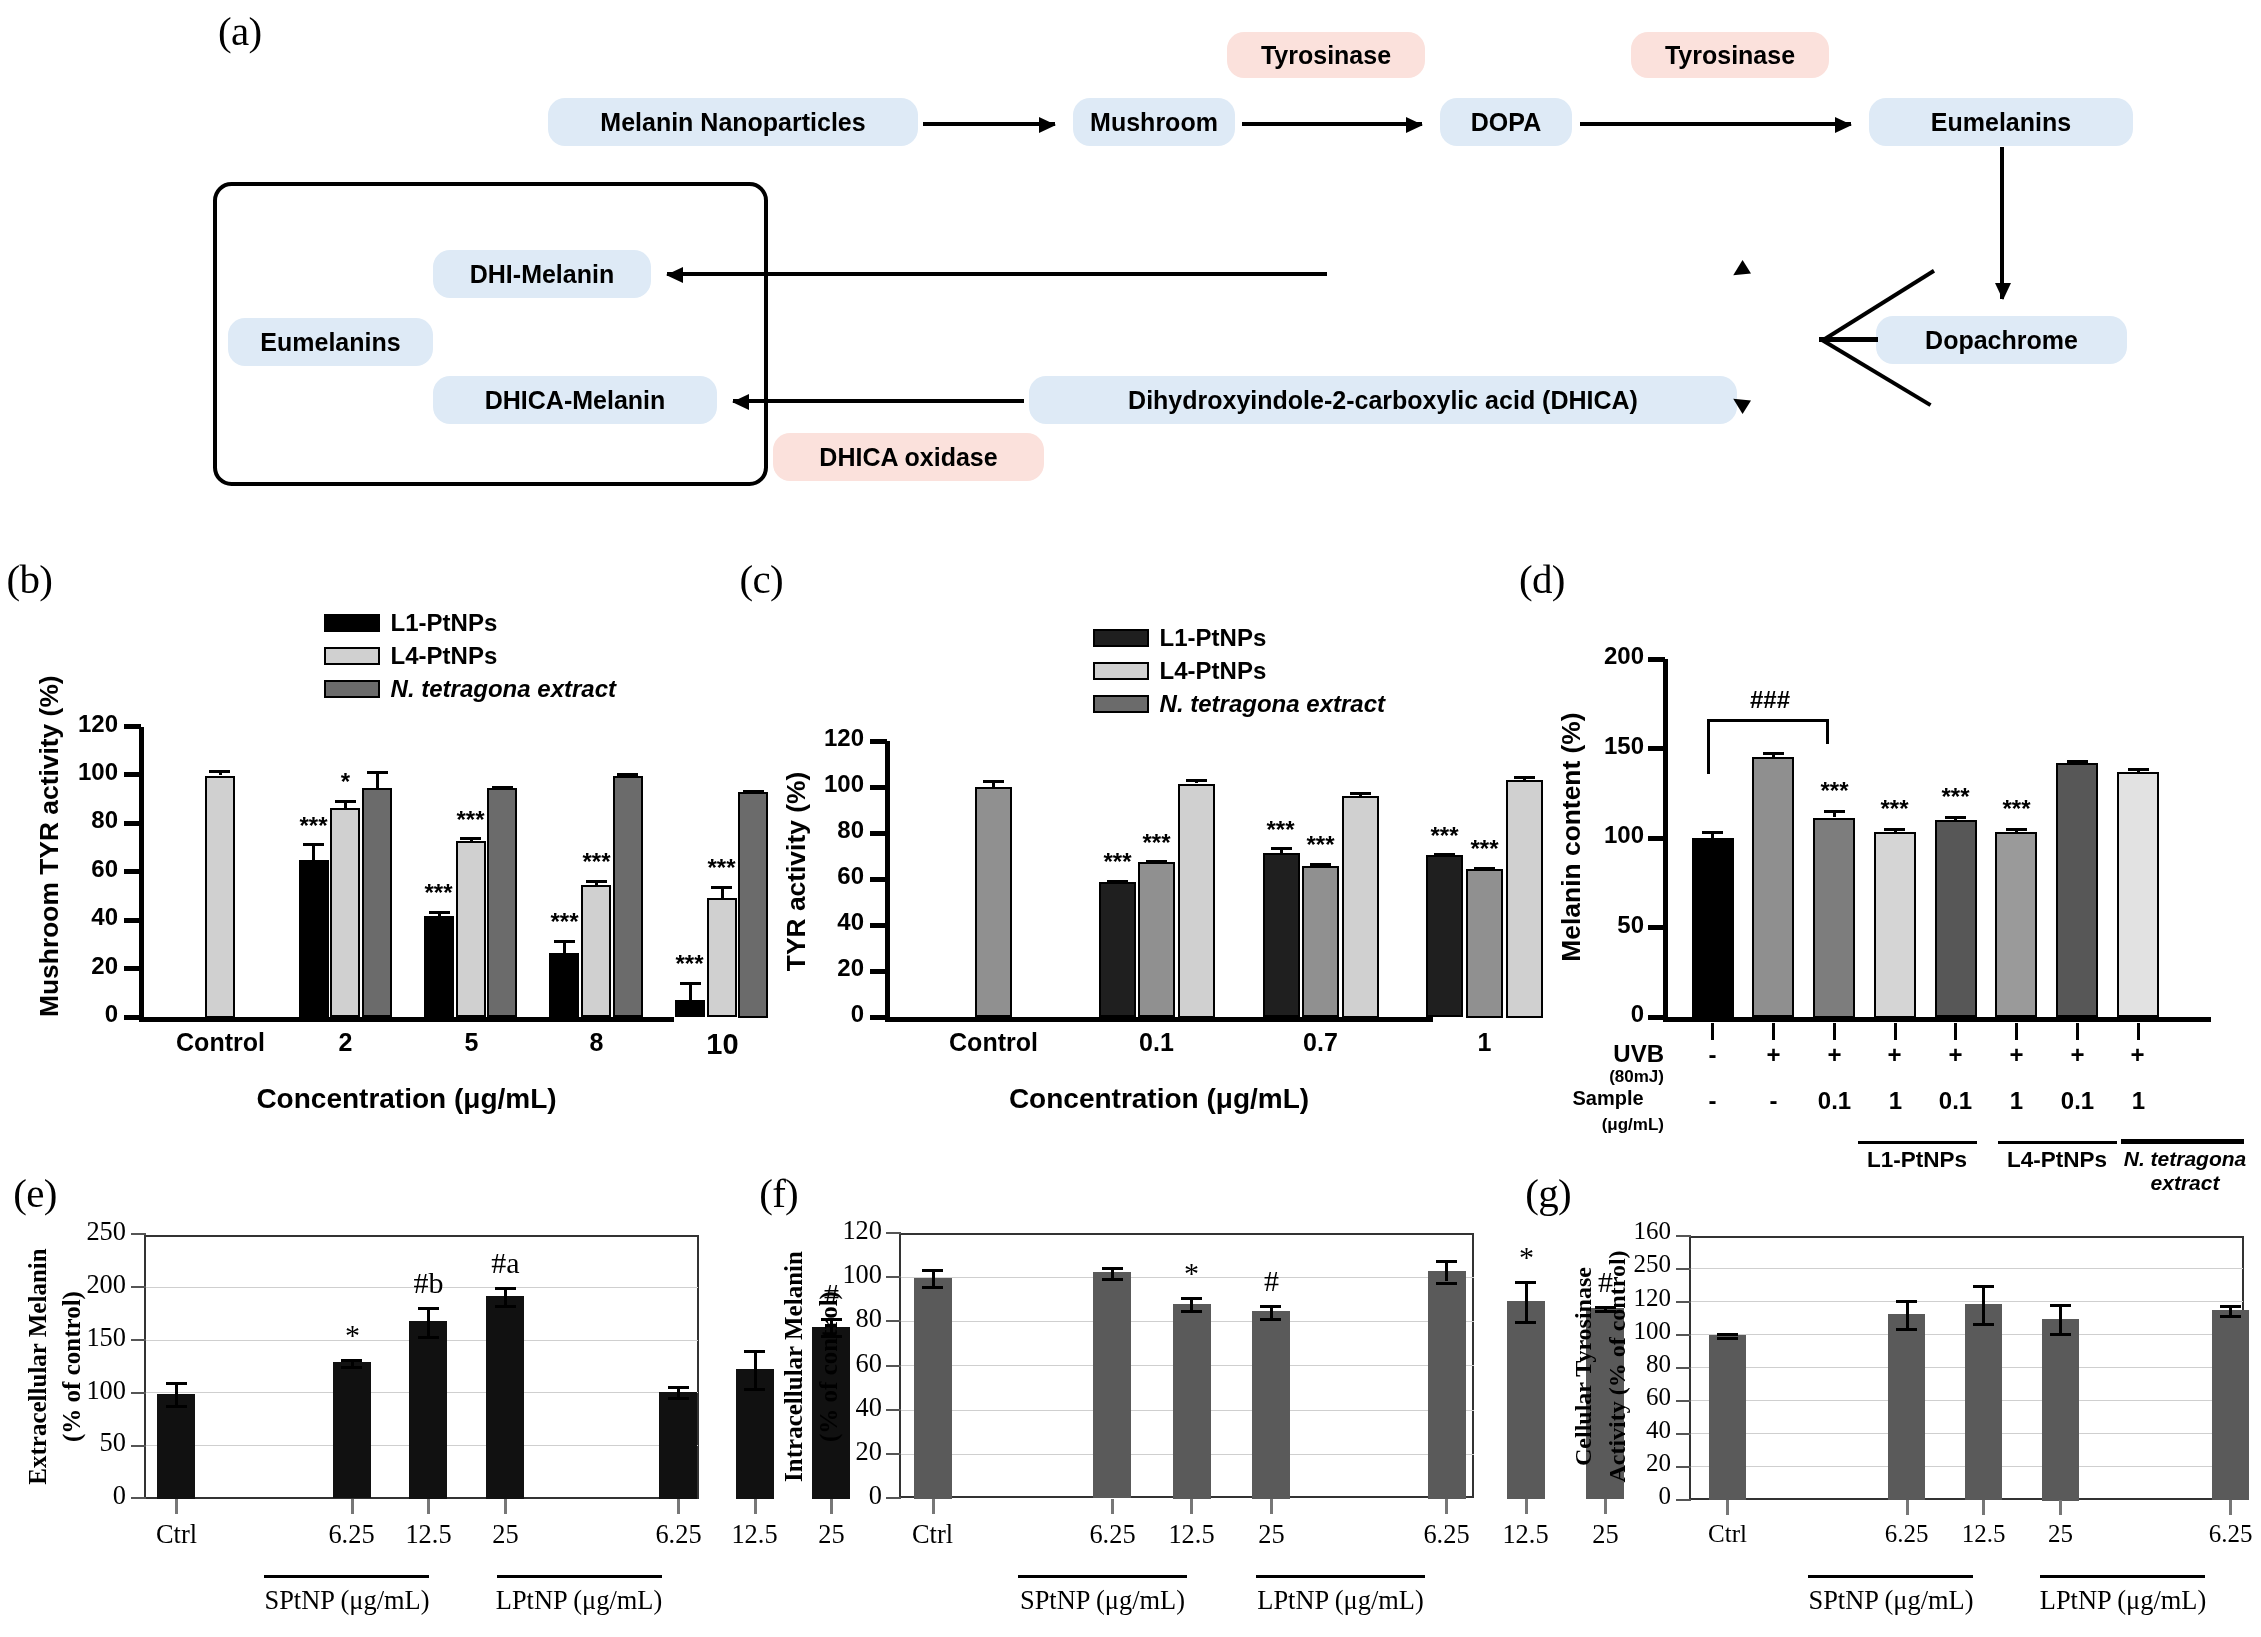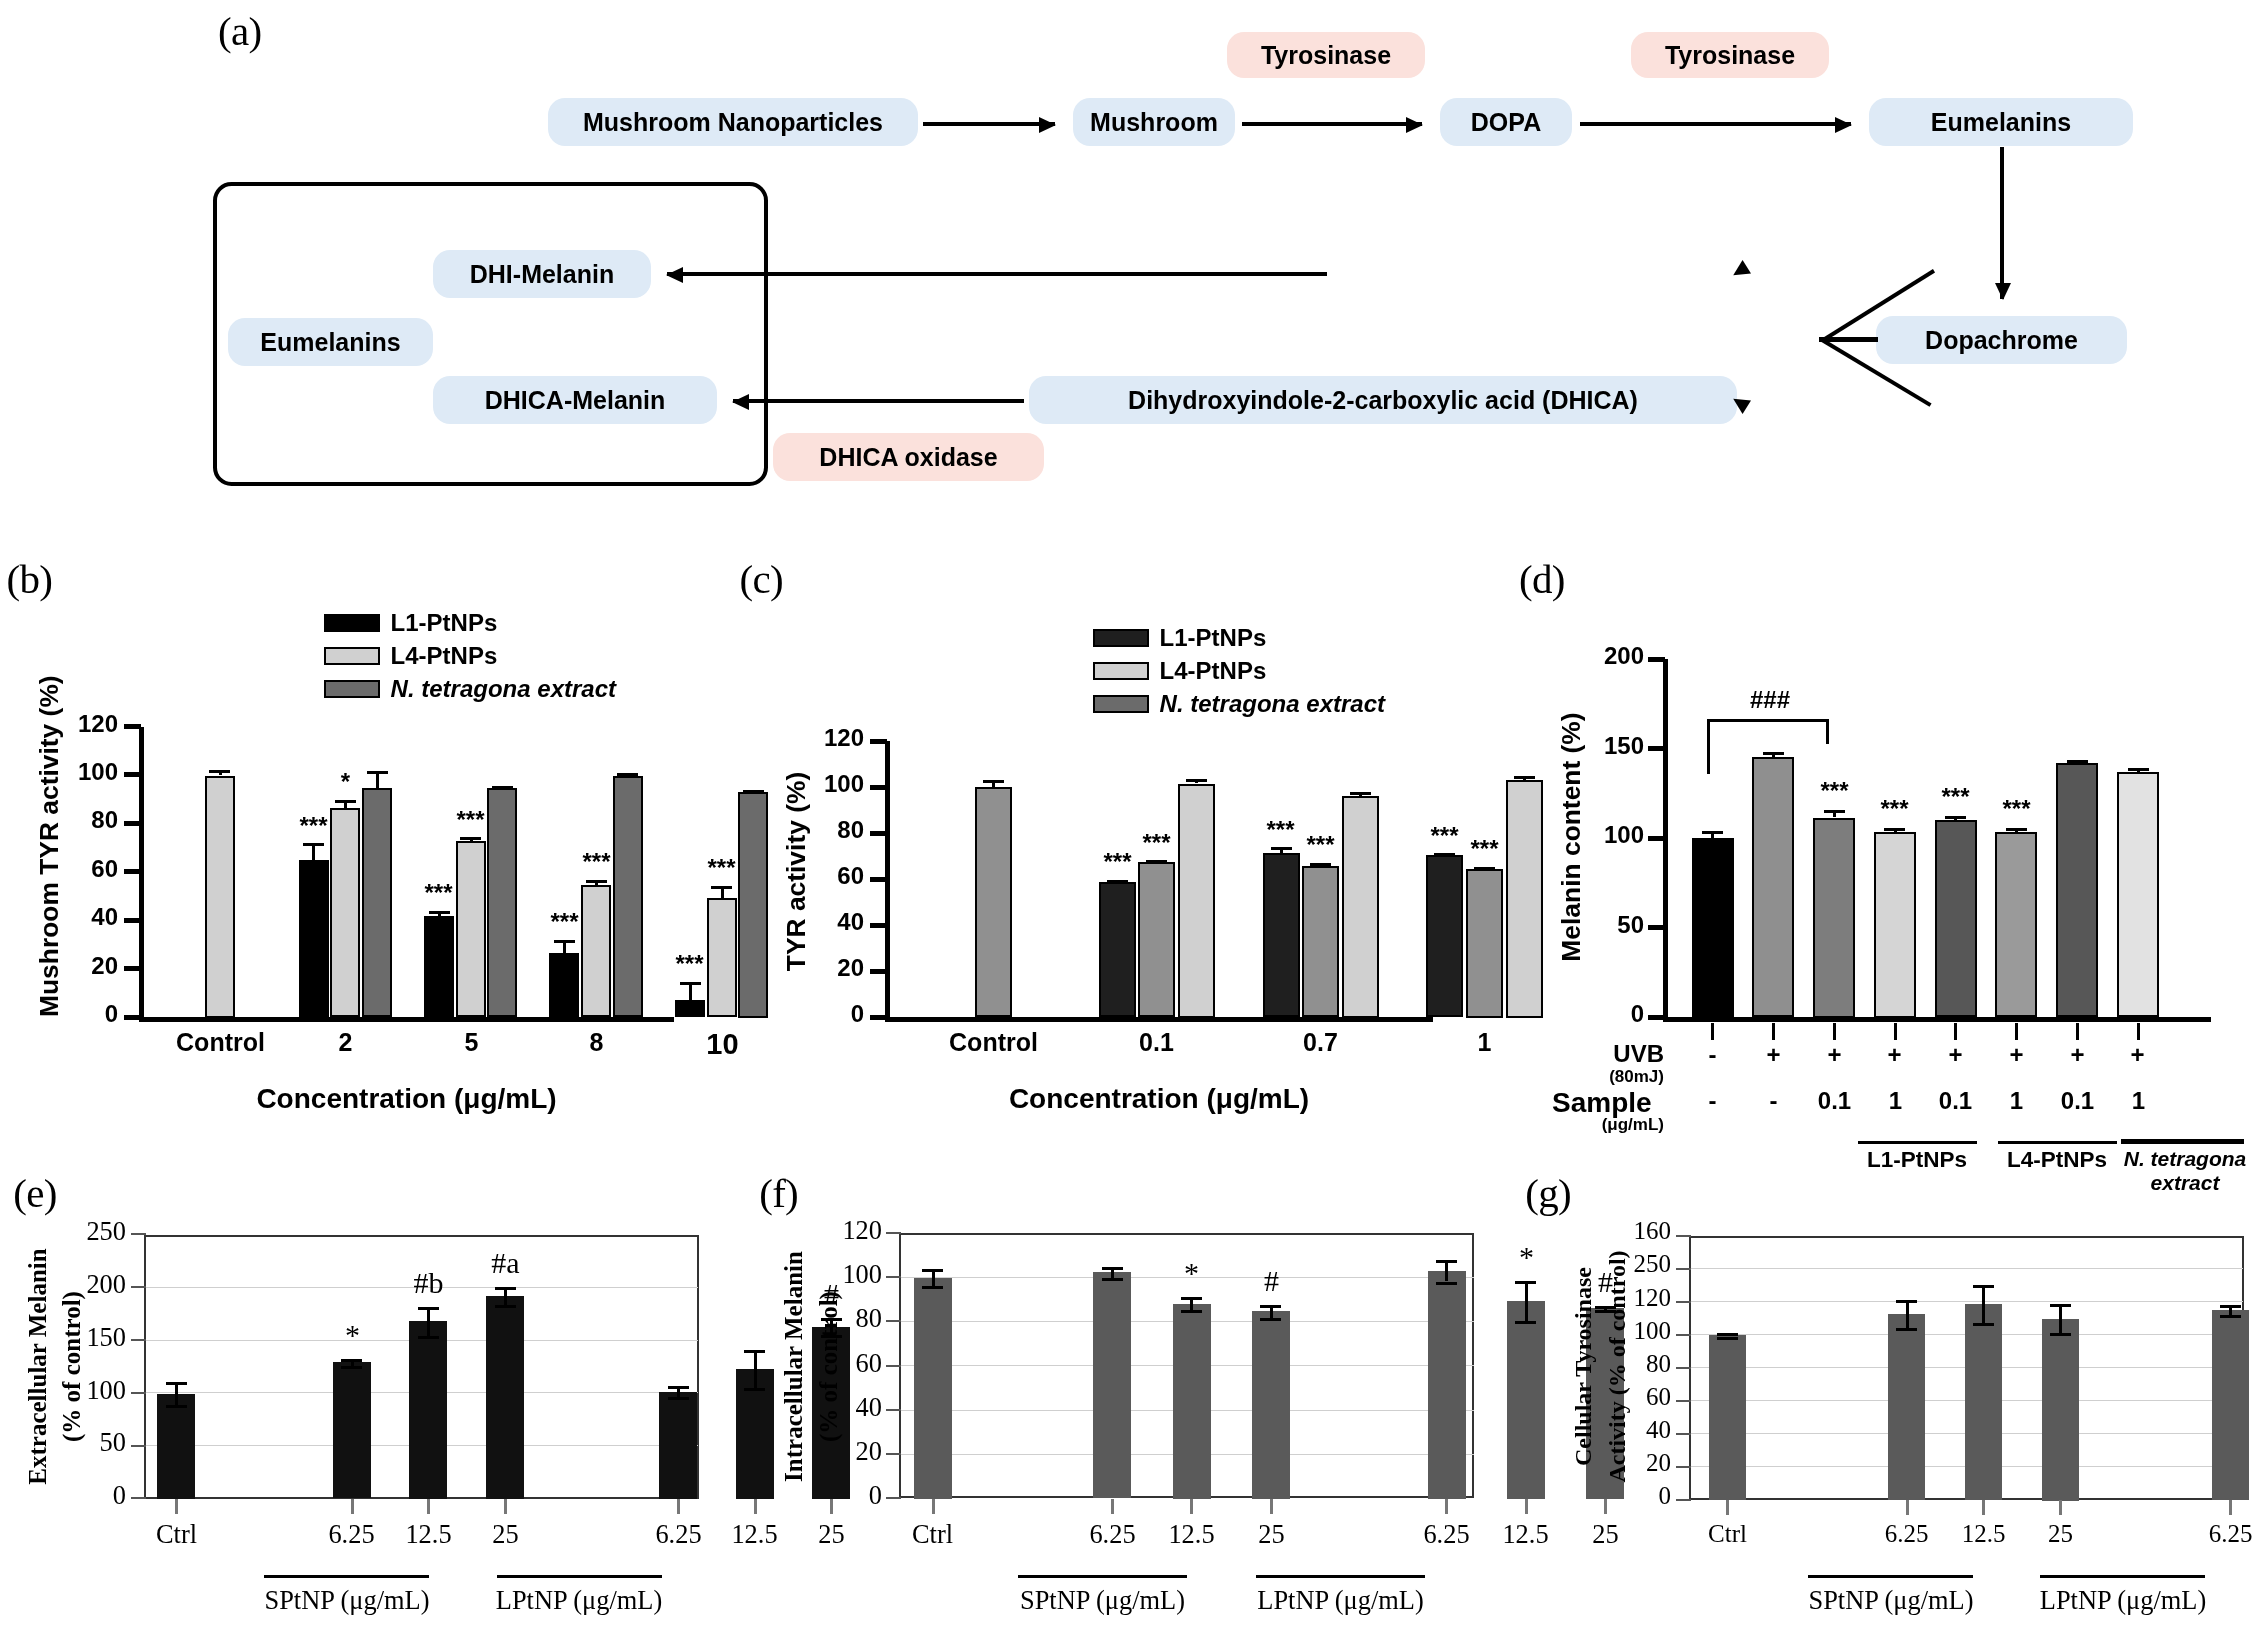--- a/index.html
+++ b/index.html
@@ -92,21 +92,21 @@
   .serif { font-family:"Liberation Serif", serif; }
   .ital { font-style:italic; }
 </style>
 </head>
 <body>
 
 <div id="panel-a">
   <div class="panel-label" style="left:218px; top:6.6px;">(a)</div>
 
   <div class="node" style="left:548px; top:98px; width:370px; height:48px; font-size:25px;">
-    <span>Mushroom Nanoparticles</span>
+    <span>Melanin Nanoparticles</span>
   </div>
   <div class="node" style="left:1073px; top:98px; width:162px; height:48px; font-size:25px;">
     <span>Mushroom</span>
   </div>
   <div class="node" style="left:1440px; top:98px; width:132px; height:48px; font-size:25px;">
     <span>DOPA</span>
   </div>
   <div class="node" style="left:1869px; top:98px; width:264px; height:48px; font-size:25px;">
     <span>Eumelanins</span>
   </div>
@@ -330,21 +330,21 @@
 
   <div class="ytitle sans" style="left:77px; top:462px; width:360px; font-size:26.4px;">Melanin content (%)</div>
 
   <div style="position:absolute; left:228px; top:164px; width:122px; height:3.3px; background:#000;"></div>
   <div style="position:absolute; left:228px; top:164px; width:3.3px; height:55px; background:#000;"></div>
   <div style="position:absolute; left:347px; top:164px; width:3.3px; height:25px; background:#000;"></div>
   <div class="sig" style="left:238px; top:131px; width:106px; font-size:24px;">###</div>
 
   <div class="sans" style="position:absolute; left:86px; top:485px; width:99px; text-align:right; font-size:24px; font-weight:bold;">UVB</div>
   <div class="sans" style="position:absolute; left:86px; top:512px; width:99px; text-align:right; font-size:17px; font-weight:bold;">(80mJ)</div>
-  <div class="sans" style="position:absolute; left:73px; top:532px; width:112px; text-align:left; font-size:28px; font-weight:bold;">Sample</div>
+  <div class="sans" style="position:absolute; left:73px; top:532px; width:112px; text-align:center; font-size:20px; font-weight:bold;">Sample</div>
   <div class="sans" style="position:absolute; left:73px; top:560px; width:112px; text-align:right; font-size:17px; font-weight:bold;">(μg/mL)</div>
 
   <div class="grp-underline" style="left:379px; top:586px; width:119px;"></div>
   <div class="sans" style="position:absolute; left:372px; top:592px; width:132px; text-align:center; font-size:22.5px; font-weight:bold;">L1-PtNPs</div>
   <div class="grp-underline" style="left:519px; top:586px; width:119px;"></div>
   <div class="sans" style="position:absolute; left:512px; top:592px; width:132px; text-align:center; font-size:22.5px; font-weight:bold;">L4-PtNPs</div>
   <div class="grp-underline" style="left:642px; top:584px; width:123px; height:5.3px;"></div>
   <div class="sans ital" style="position:absolute; left:627px; top:592px; width:158px; text-align:center; font-size:21px; font-weight:bold;">N. tetragona extract</div>
 <div class="ytick" style="left:169px; top:460px; width:17px; height:5.3px;"></div>
     <div class="ytick-lbl sans" style="left:87px; top:445px; width:78px; font-size:24px;">0</div>

